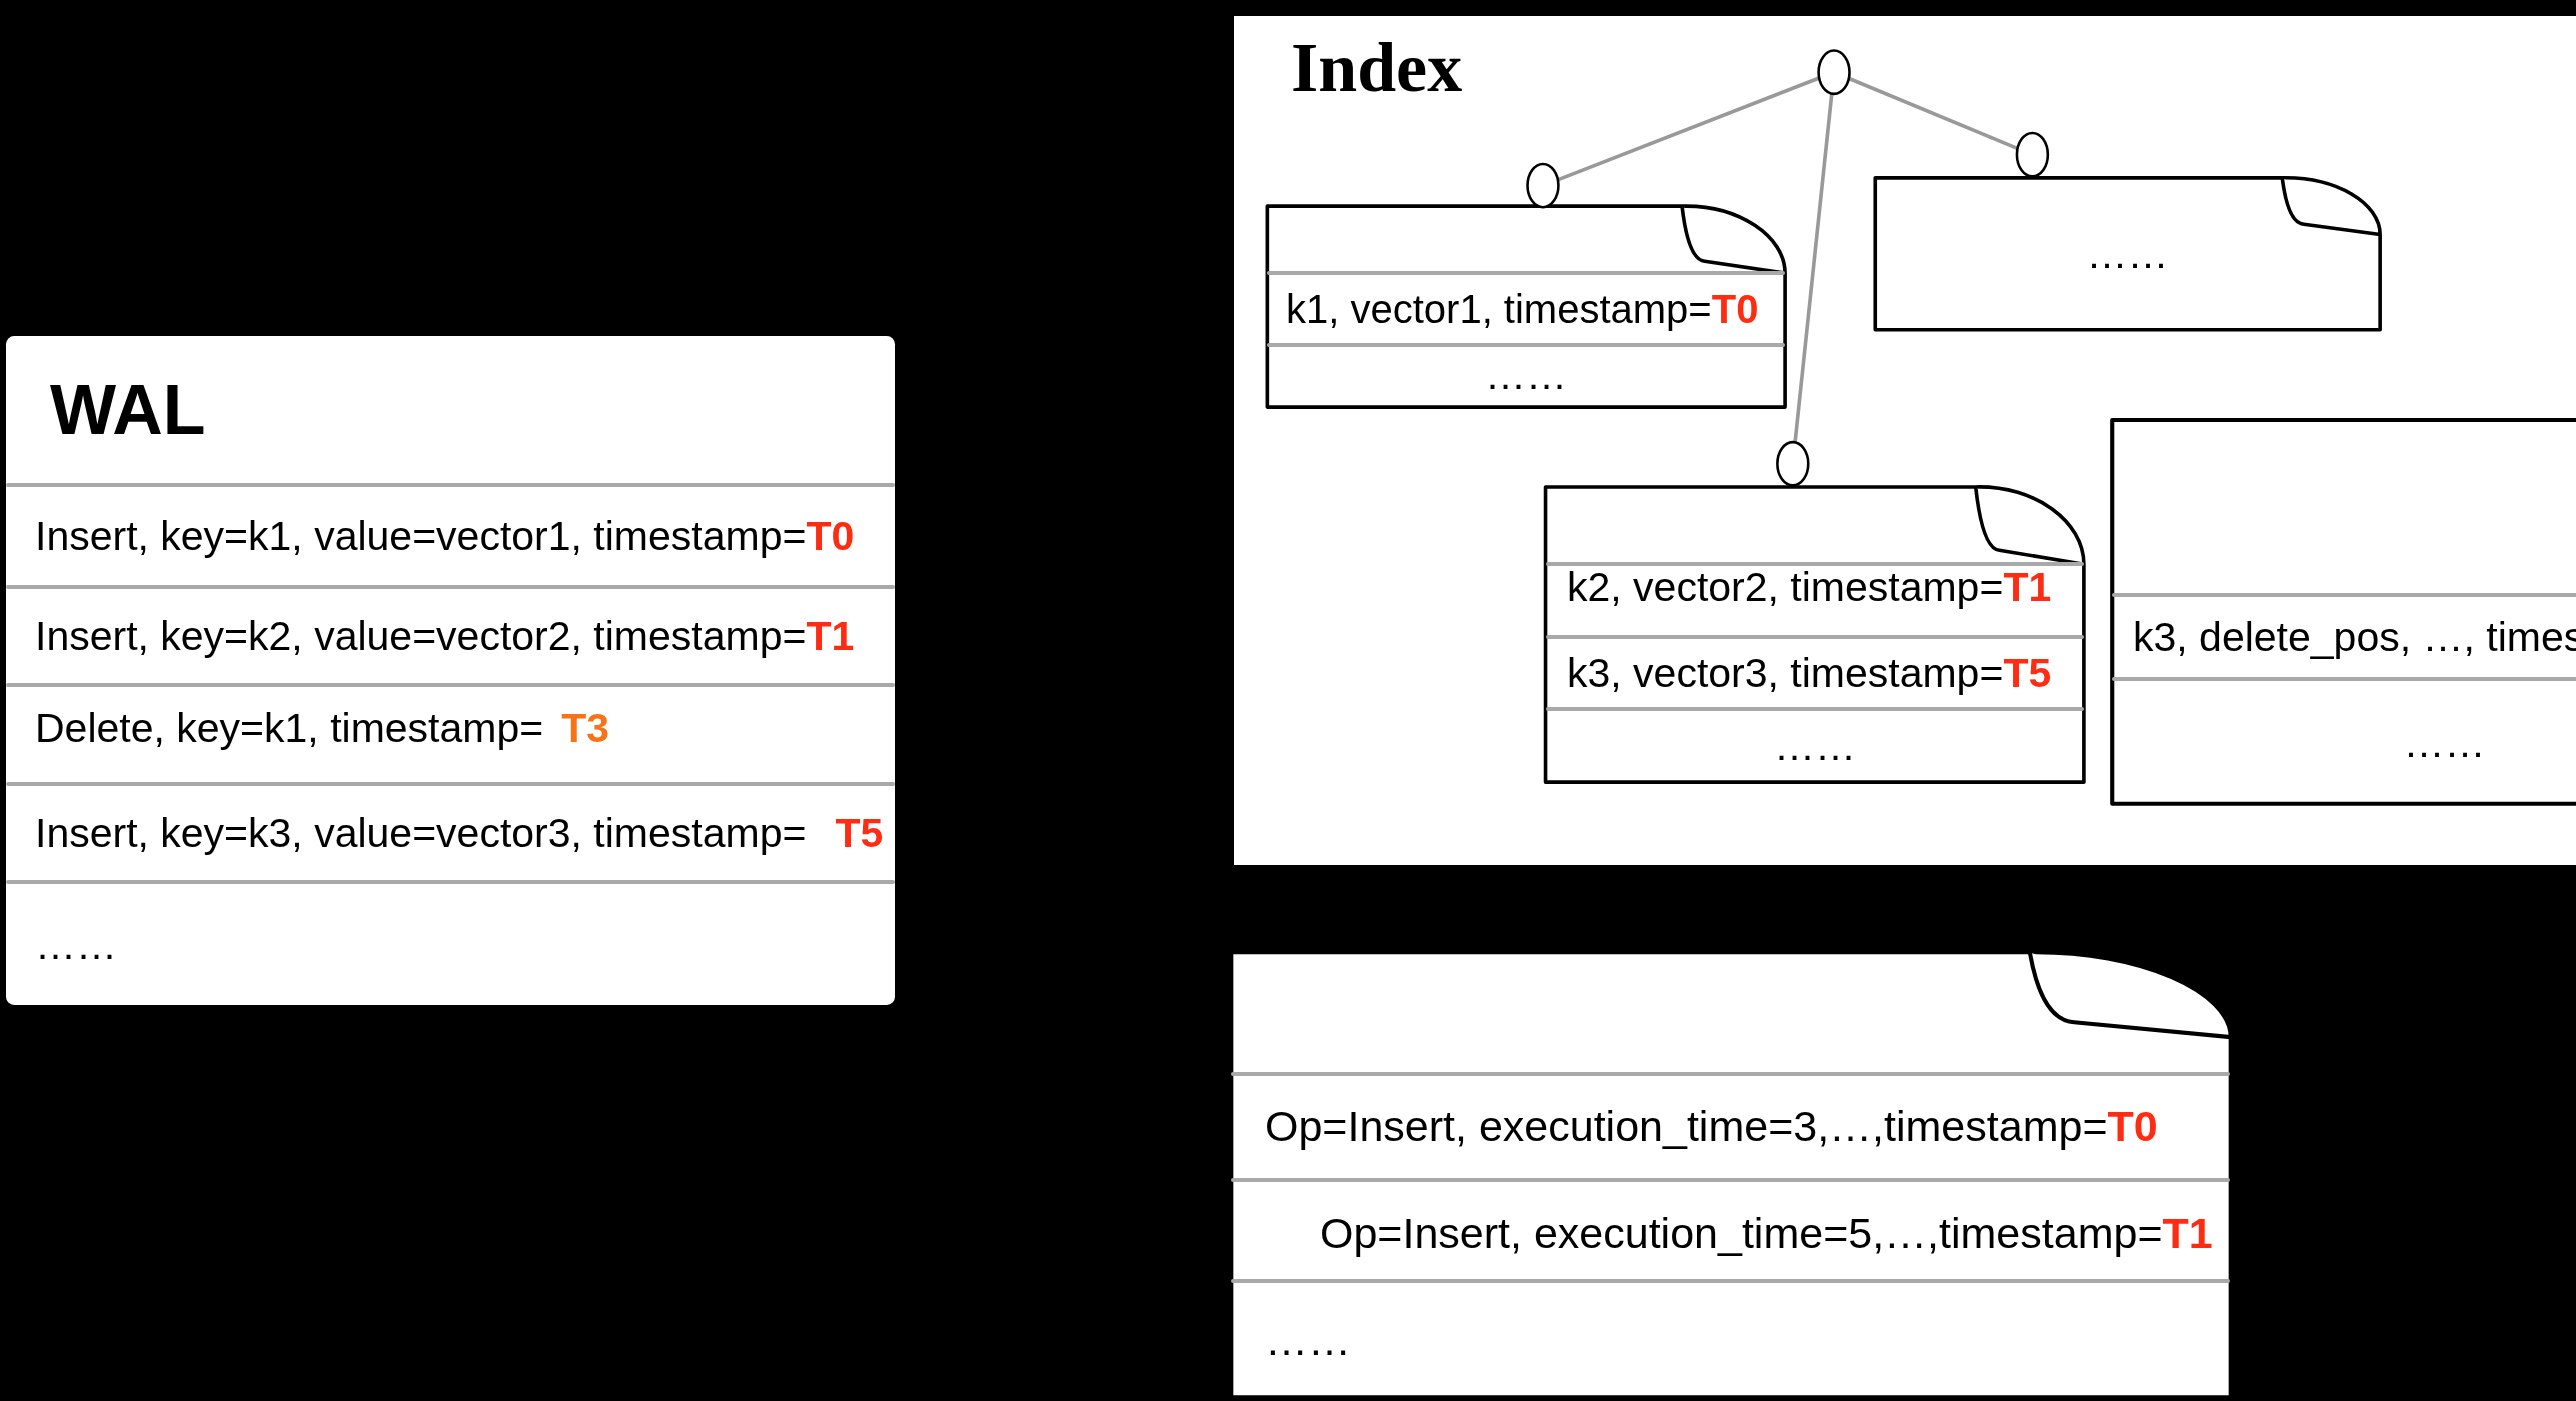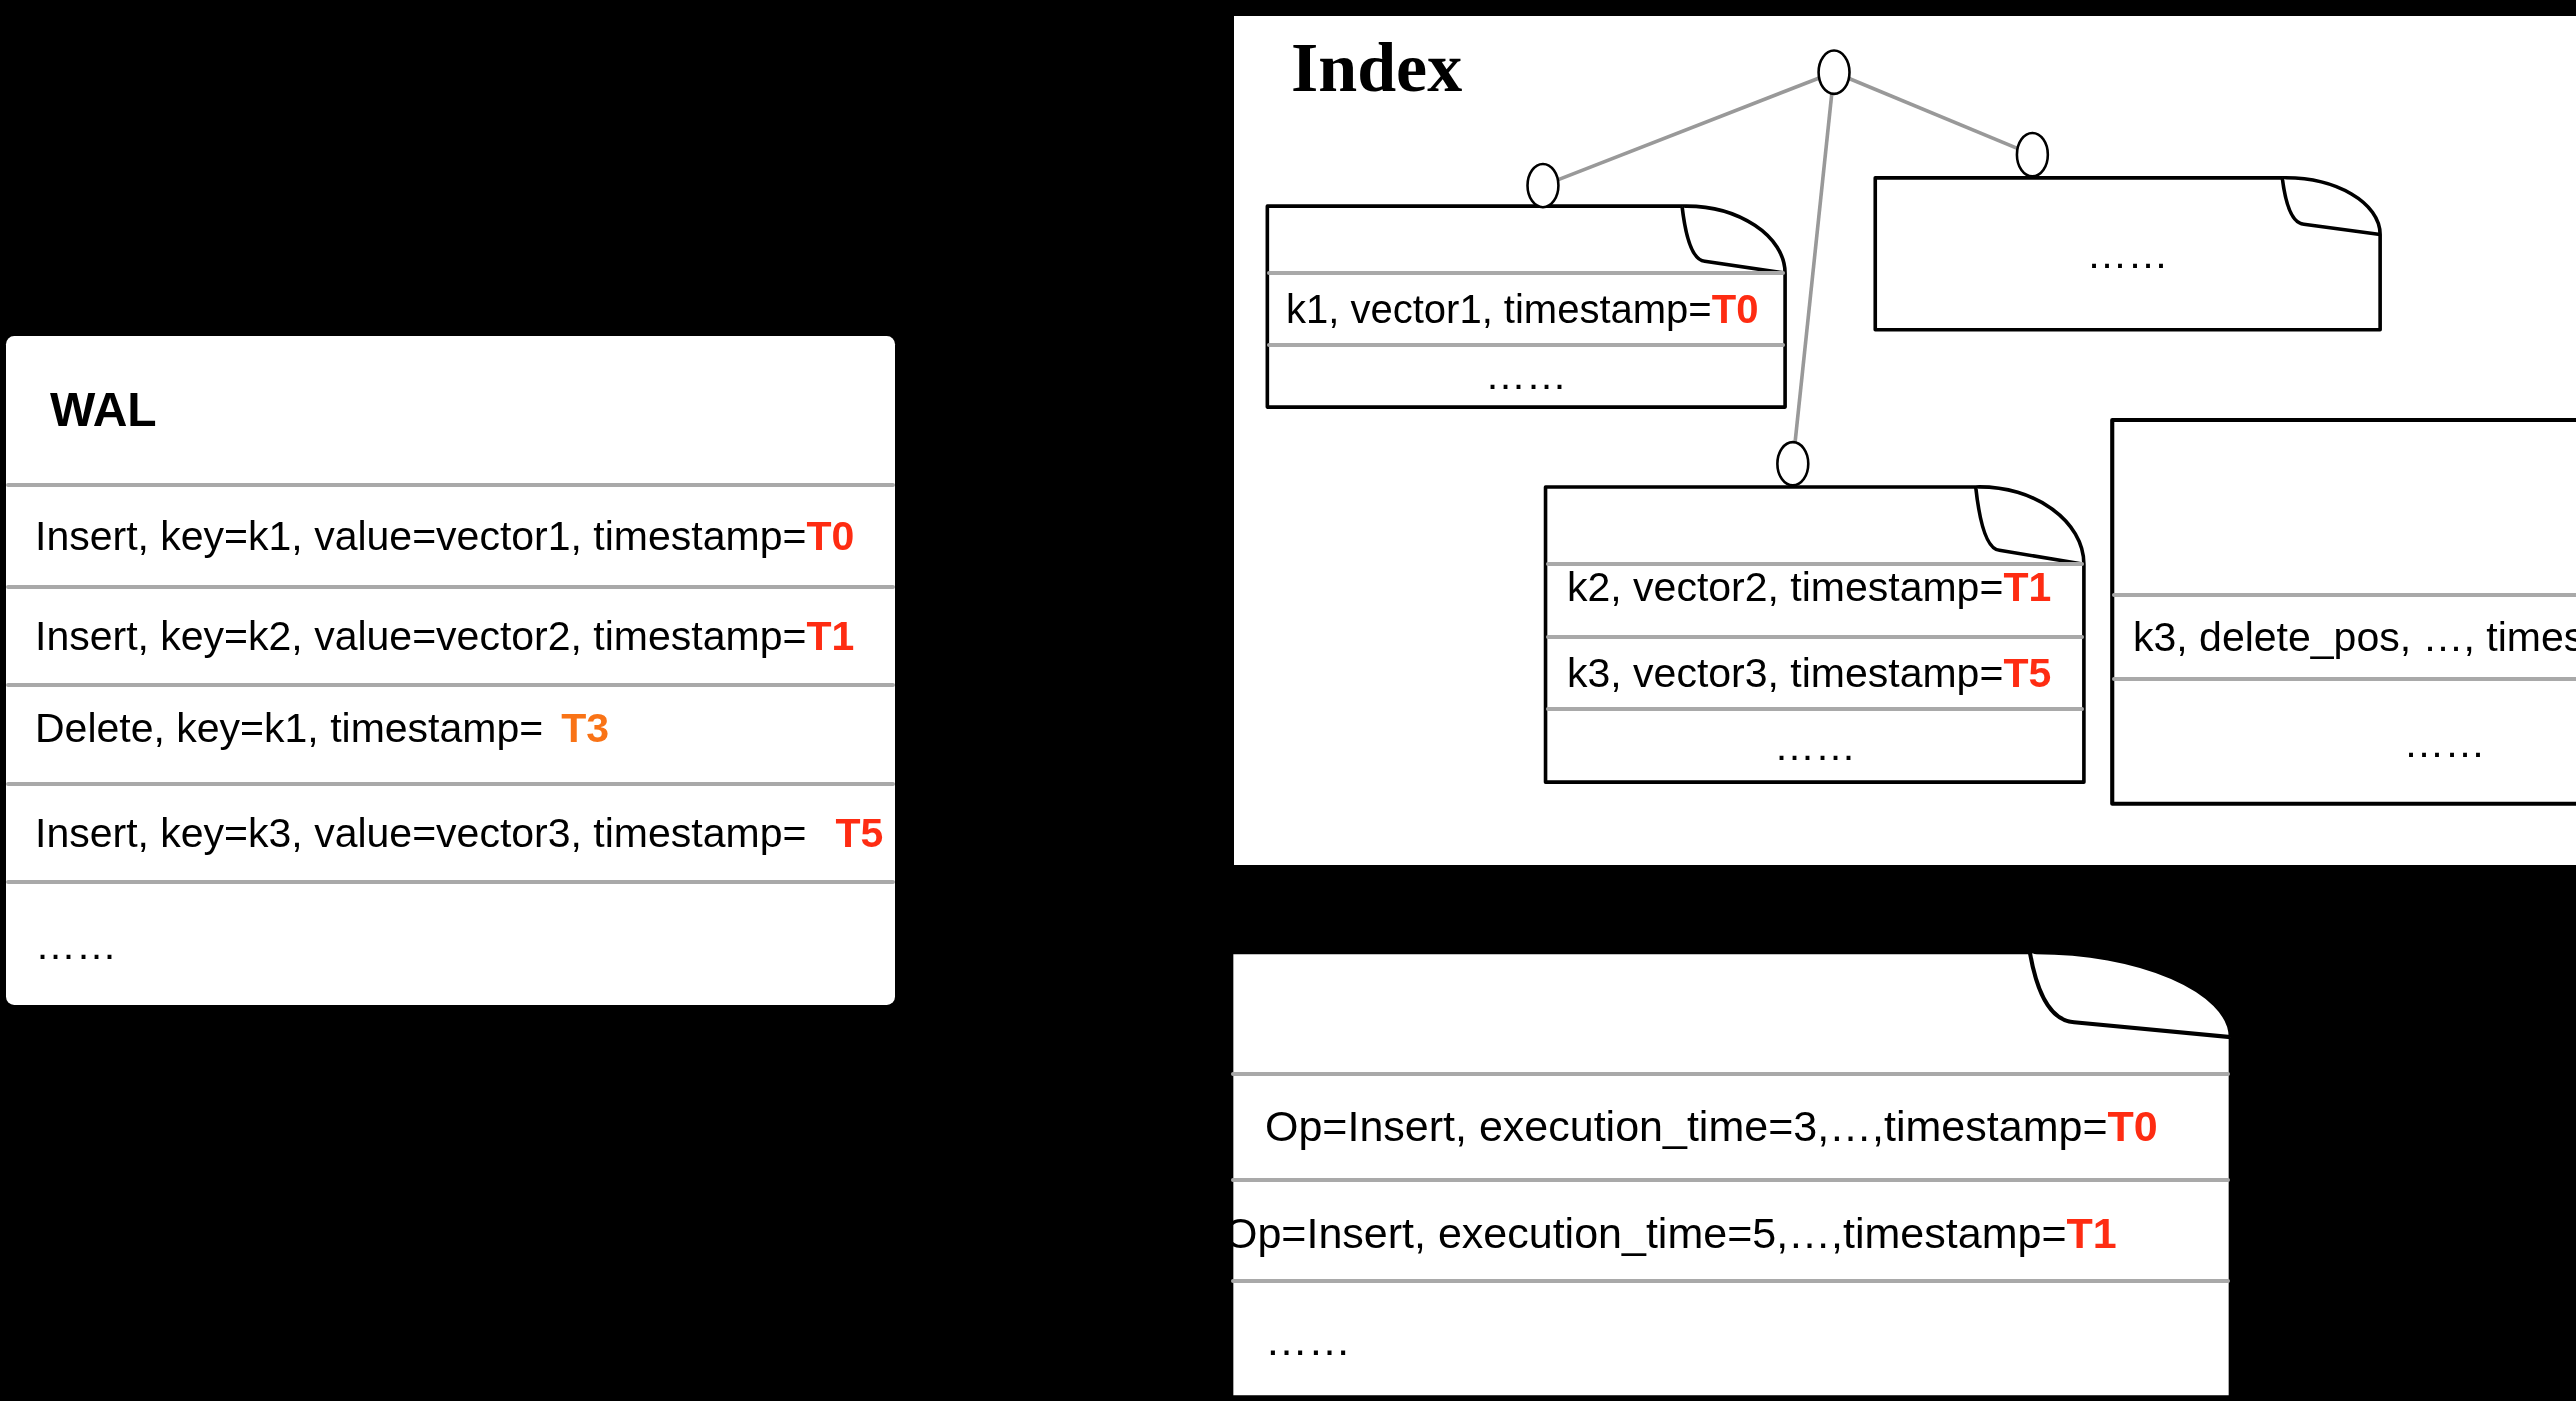--- a/index.html
+++ b/index.html
@@ -17,21 +17,21 @@
   #shape-layer{position:absolute;left:0;top:0;width:2817px;height:1402px;z-index:2;}
   .divider{position:absolute;height:4.1px;background:#a9a9a9;border-radius:2.1px;z-index:3;}
   .txt{
     position:absolute;display:flex;align-items:center;
     white-space:nowrap;z-index:3;font-size:41px;line-height:1;
   }
   .txt.center{justify-content:center;}
   .title{font-weight:700;z-index:3;}
   .hot{font-weight:700;}
   
-  #wal-title{left:50px;top:336px;height:147px;font-size:48px;}
+  #wal-title{left:50px;top:336px;height:147px;font-size:70px;}
   .wal-row{left:35px;width:855px;}
   
   .doc-row{font-size:41px;}
   .bin-row{font-size:43px;}
 </style>
 </head>
 <body>
 
 <div class="canvas">
 
@@ -134,21 +134,21 @@
     <span>……</span>
   </div>
 
   <div class="divider" style="left: 1231px; width: 999px; top: 1072px; background: rgb(169, 169, 169);"></div>
   <div class="divider" style="left: 1231px; width: 999px; top: 1178px; background: rgb(169, 169, 169);"></div>
   <div class="divider" style="left: 1231px; width: 999px; top: 1279px; background: rgb(169, 169, 169);"></div>
   <div class="txt bin-row" style="left:1265px;width:938px;top:1076px;height:101px;">
     <span>Op=Insert, execution_time=3,…,timestamp=</span>
       <span class="hot" style="color: rgb(254, 44, 18);">T0</span>
   </div>
-  <div class="txt bin-row" style="left:1224px;width:938px;top:1182px;height:102px;text-align:right;">
+  <div class="txt bin-row" style="left:1320px;width:938px;top:1182px;height:102px;text-align:right;">
     <span>Op=Insert, execution_time=5,…,timestamp=</span>
       <span class="hot" style="color: rgb(254, 44, 18);">T1</span>
   </div>
   <div class="txt bin-row" style="left:1265px;width:938px;top:1283px;height:114px;">
     <span>……</span>
   </div>
 
 </div>
 
 

